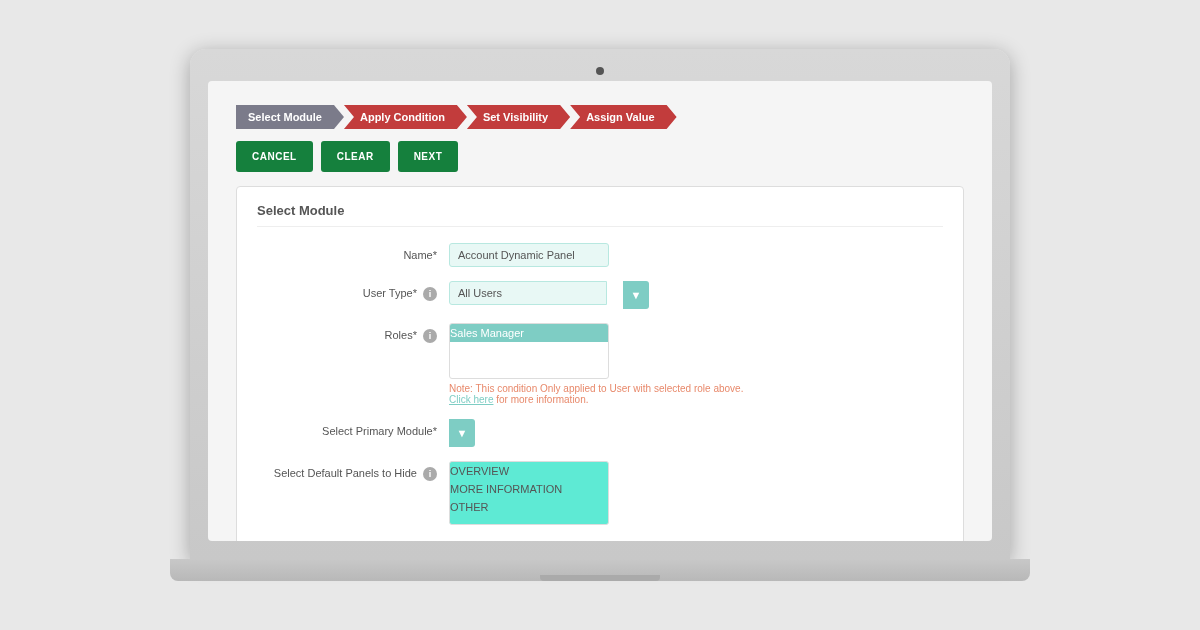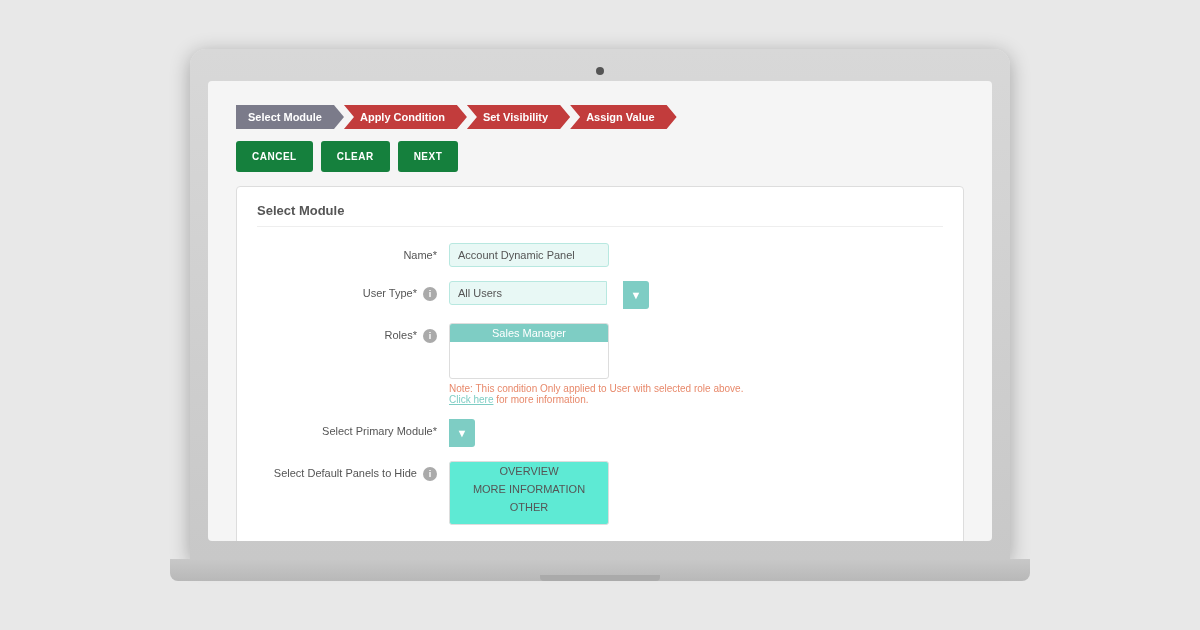--- a/index.html
+++ b/index.html
@@ -226,24 +226,23 @@
       display: flex;
       align-items: center;
       justify-content: center;
       cursor: pointer;
       color: white;
       font-size: 11px;
       flex-shrink: 0;
     }
 
     .listbox-item {
-      padding: 3px 8px;
+      padding: 3px 0;
       color: #555;
       cursor: pointer;
-      text-align: center;
     }
 
     .listbox-item.selected-teal {
       background: #7ecdc4;
       color: white;
     }
 
     .roles-box {
       width: 160px;
       height: 56px;

